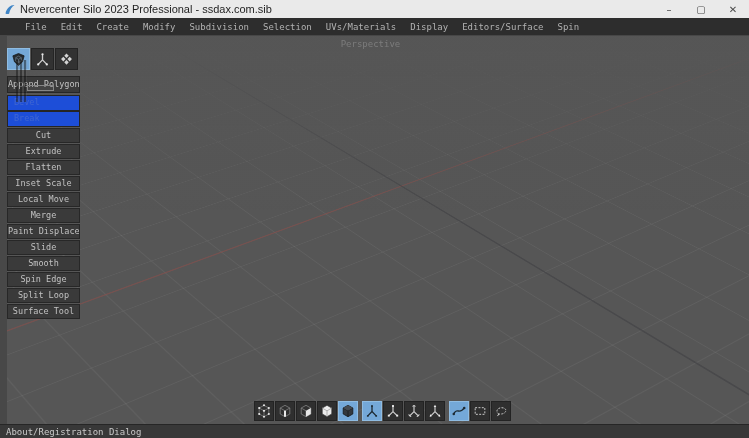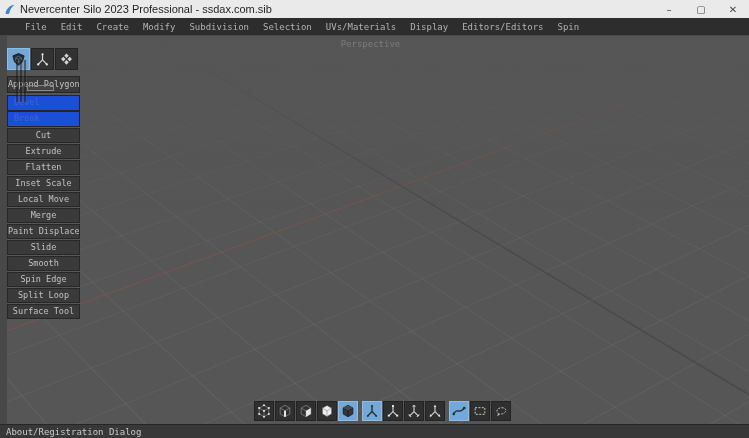--- a/index.html
+++ b/index.html
@@ -90,21 +90,21 @@
 
   <div class="menubar">
     <div class="menu-item">File</div>
     <div class="menu-item">Edit</div>
     <div class="menu-item">Create</div>
     <div class="menu-item">Modify</div>
     <div class="menu-item">Subdivision</div>
     <div class="menu-item">Selection</div>
     <div class="menu-item">UVs/Materials</div>
     <div class="menu-item">Display</div>
-    <div class="menu-item">Editors/Editors</div>
+    <div class="menu-item">Editors/Surface</div>
     <div class="menu-item">Spin</div>
   </div>
 
   <div class="viewport">
     <div class="grid-plane">
       <div class="axis-x"></div>
       <div class="axis-z"></div>
     </div>
     <div class="grid-fade"></div>
     <div class="dock-strip"></div>

